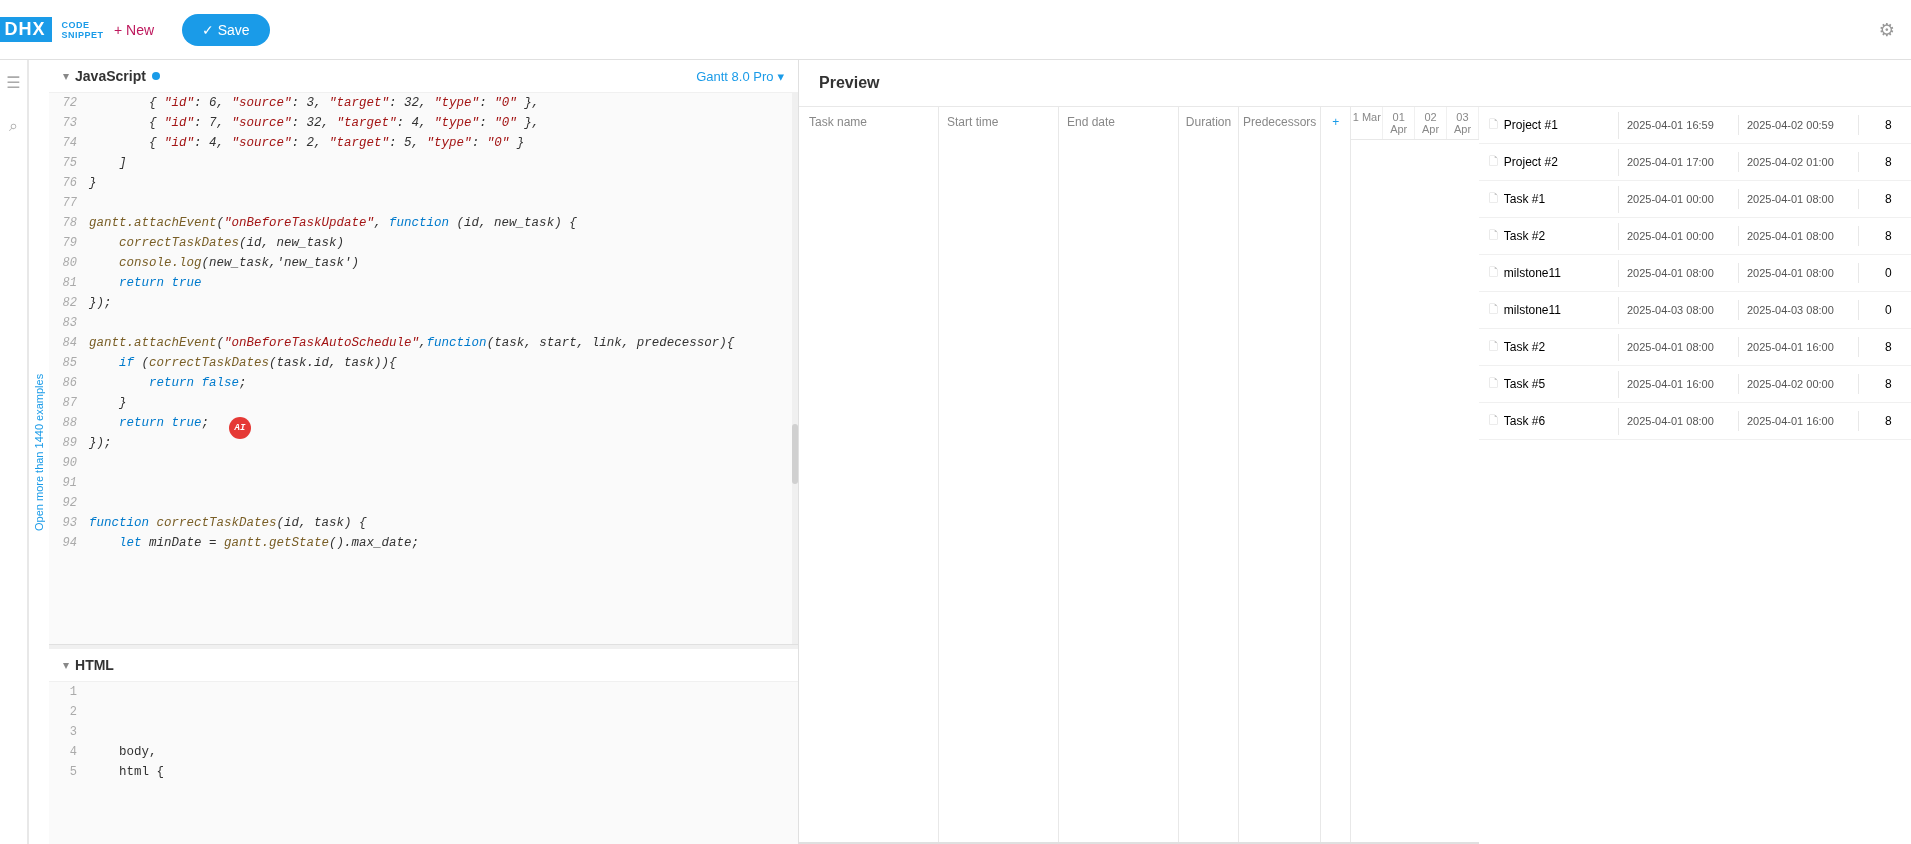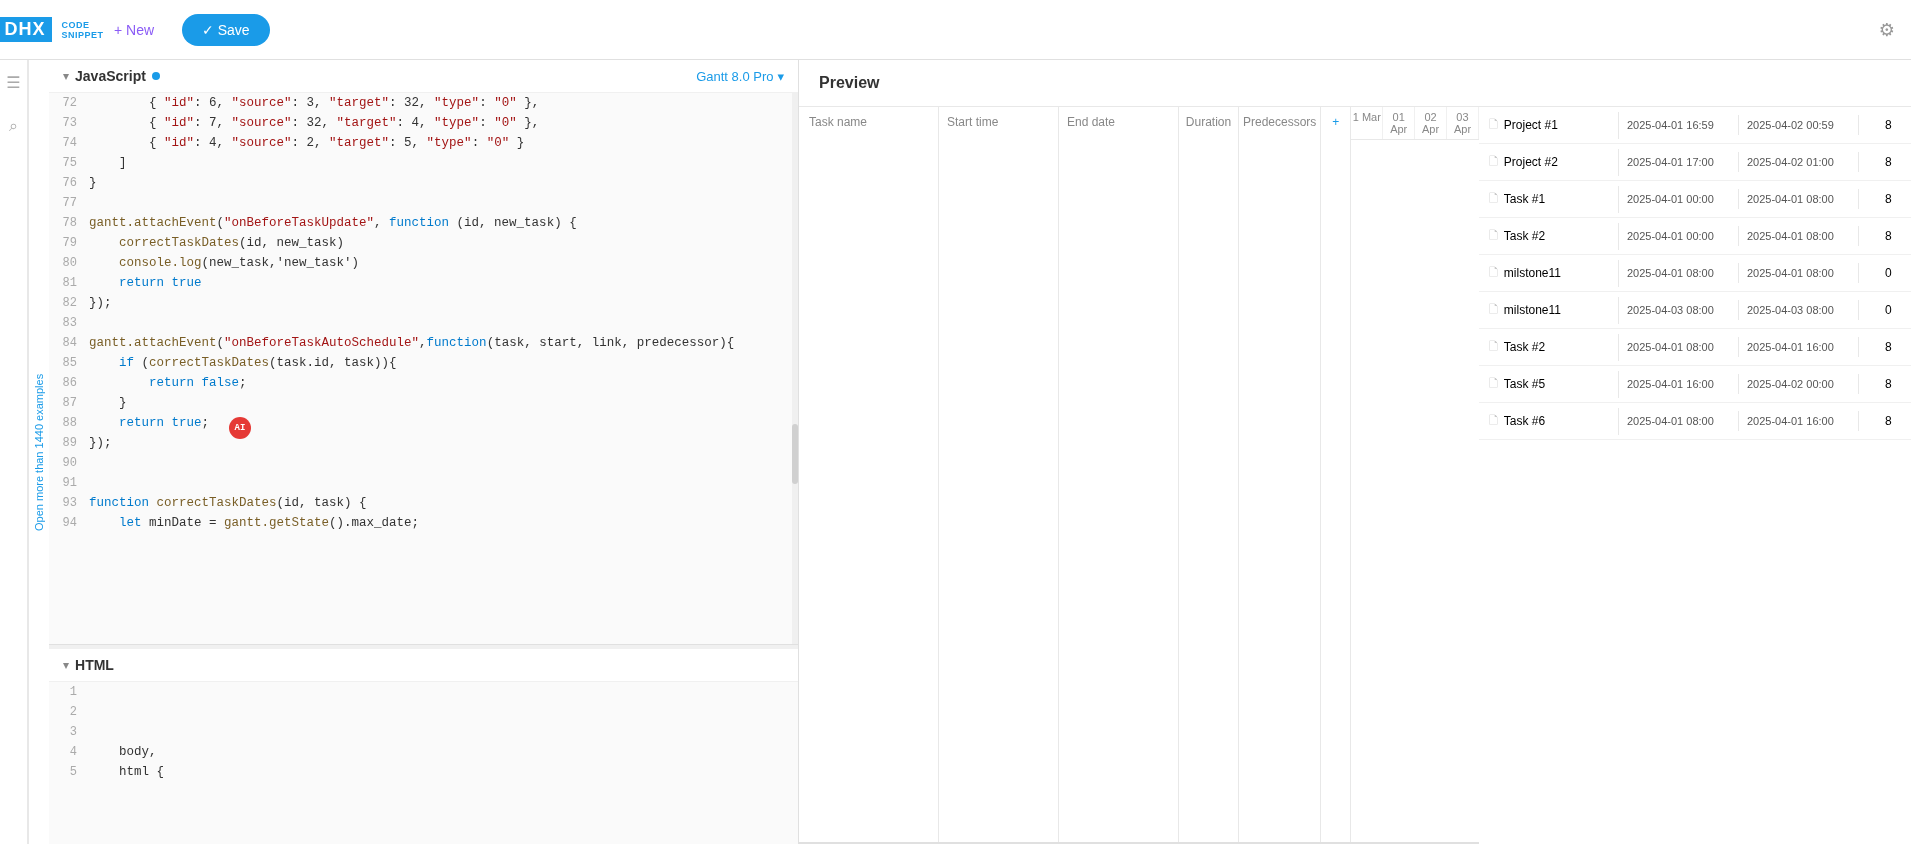--- a/index.html
+++ b/index.html
@@ -9,21 +9,21 @@
     #topbar {
       display: flex; align-items: center; height: 60px;
       background: #fff; border-bottom: 1px solid #e0e0e0;
       padding: 0 16px; gap: 16px;
     }
     #logo { display: flex; flex-direction: row; align-items: center; justify-content: center; width: 70px; }
     #logo-dhx { background: #1a9be8; color: #fff; font-weight: 900; font-size: 18px; padding: 2px 6px; letter-spacing: 1px; }
     #logo-sub { color: #1a9be8; font-size: 9px; font-weight: 600; letter-spacing: 0.5px; margin-top: 1px; margin-left: 10px; }
     #new-btn {
       display: flex; align-items: center; gap: 4px;
-      color: #8b5cf6; font-size: 14px; cursor: pointer; padding: 6px 12px;
+      color: #be185d; font-size: 14px; cursor: pointer; padding: 6px 12px;
       border: none; background: none;
     }
     #save-btn {
       display: flex; align-items: center; gap: 6px;
       background: #1a9be8; color: #fff; border: none; border-radius: 20px;
       padding: 8px 20px; font-size: 14px; cursor: pointer; font-weight: 500;
     }
     #topbar-right { margin-left: auto; color: #999; font-size: 18px; cursor: pointer; }
 
     
@@ -175,21 +175,21 @@
     <div class="code-section" style="flex: 1 1 auto; overflow: hidden; display: flex; flex-direction: column;">
       <div class="section-header">
         <span class="collapse-arrow">▾</span>
         <span class="lang-label">JavaScript</span>
         <span class="dot"></span>
         <div class="gantt-version">
           <span>Gantt 8.0 Pro</span>
           <span>▾</span>
         </div>
       </div>
-      <div class="code-area" id="js-code-area" style="position:relative;">
+      <div class="code-area" id="js-code-area" style="position:relative;font-style:italic;">
 
         <div id="js-lines" style="position: relative;">
             <div class="code-line">
               <span class="line-num">72</span>
               <span class="line-content">        { <span class="str">"id"</span>: 6, <span class="str">"source"</span>: 3, <span class="str">"target"</span>: 32, <span class="str">"type"</span>: <span class="str">"0"</span> },</span>
             </div>
             <div class="code-line">
               <span class="line-num">73</span>
               <span class="line-content">        { <span class="str">"id"</span>: 7, <span class="str">"source"</span>: 32, <span class="str">"target"</span>: 4, <span class="str">"type"</span>: <span class="str">"0"</span> },</span>
             </div>
@@ -256,20 +256,24 @@
             <div class="code-line">
               <span class="line-num">89</span>
               <span class="line-content">});</span>
             </div>
             <div class="code-line">
               <span class="line-num">90</span>
               <span class="line-content"></span>
             </div>
             <div class="code-line">
               <span class="line-num">91</span>
+              <span class="line-content"></span>
+            </div>
+            <div class="code-line">
+              <span class="line-num">92</span>
               <span class="line-content"></span>
             </div>
             <div class="code-line">
               <span class="line-num">93</span>
               <span class="line-content"><span class="kw">function</span> <span class="fn">correctTaskDates</span>(id, task) {</span>
             </div>
             <div class="code-line">
               <span class="line-num">94</span>
               <span class="line-content">    <span class="kw">let</span> minDate = <span class="fn">gantt.getState</span>().max_date;</span>
             </div>

